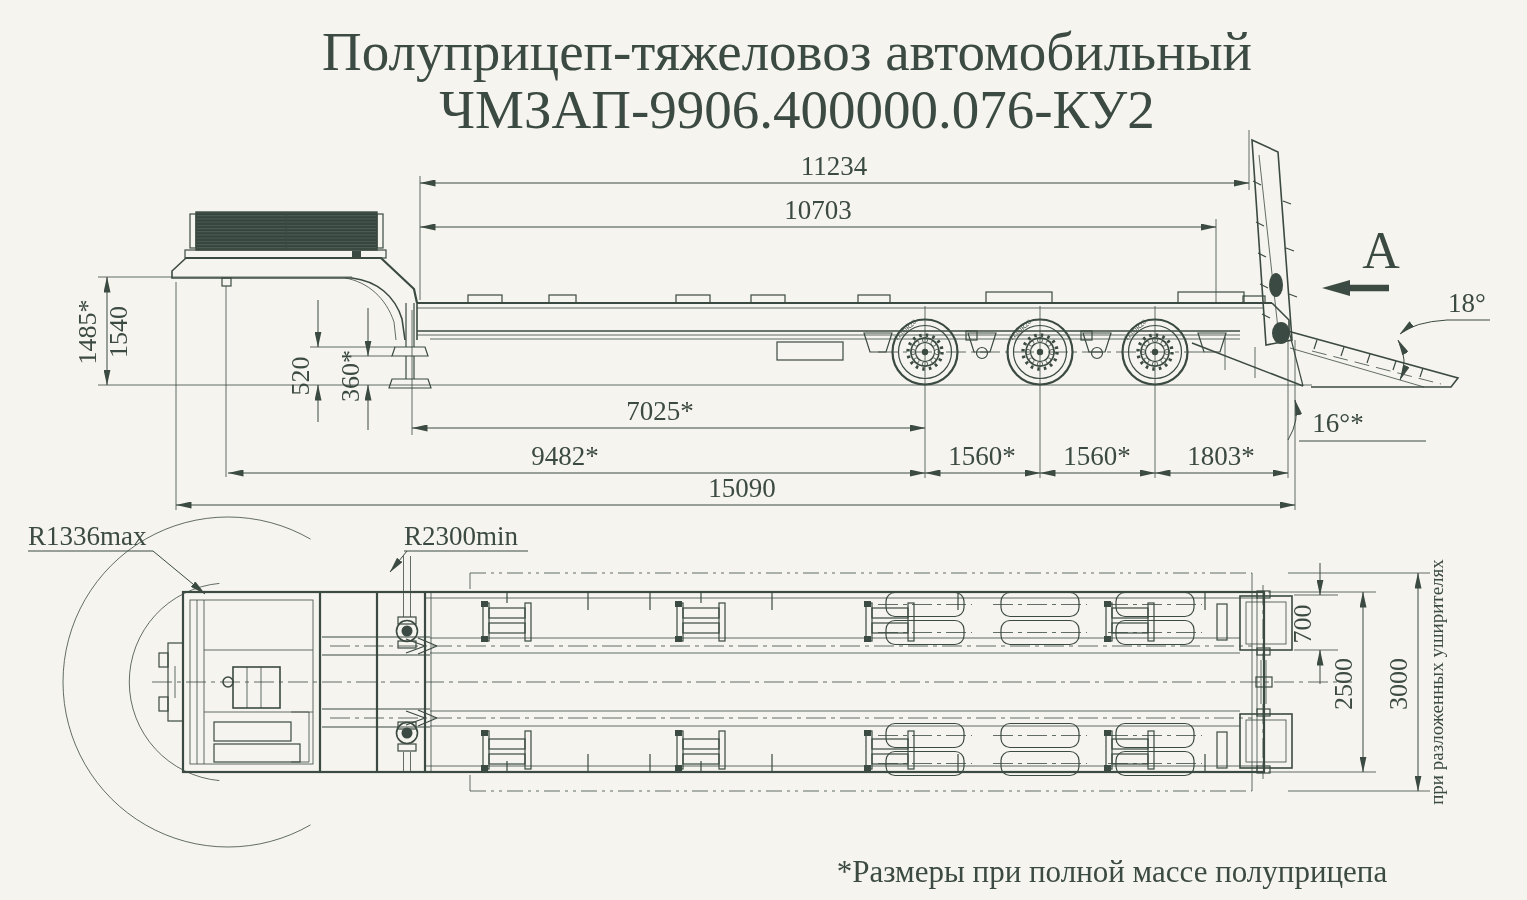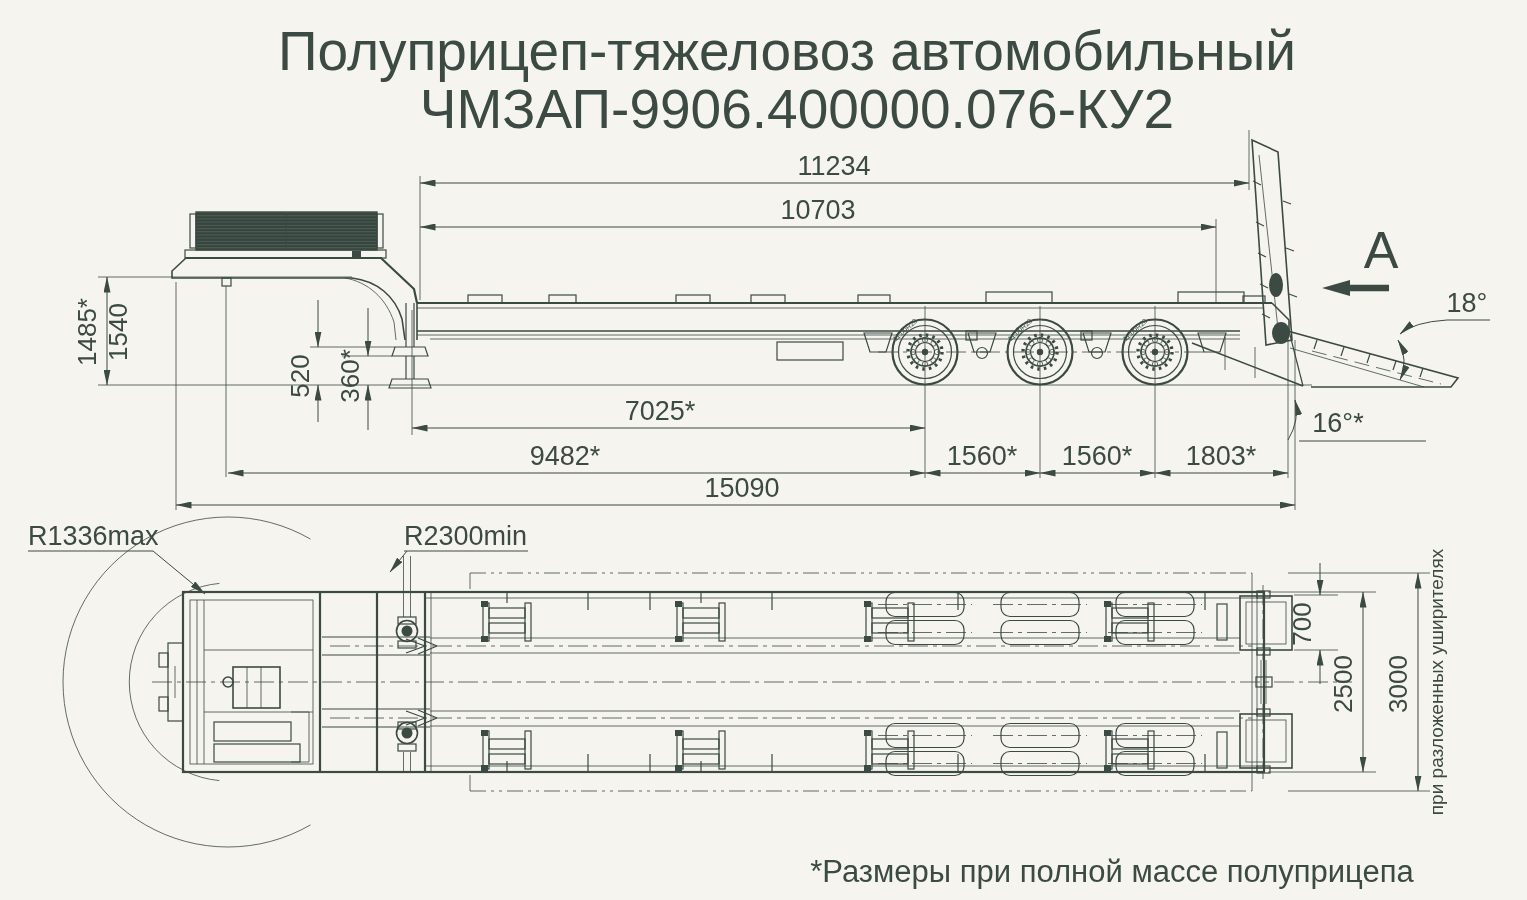--- a/index.html
+++ b/index.html
@@ -1,18 +1,18 @@
 <!DOCTYPE html>
 <html style="--ink: #3b4a42; --paper: #f6f4ee;"><head>
 <meta charset="utf-8">
 <style>
   :root { --ink:#3b4a42; --paper:#f6f4ee; }
   html,body { margin:0; padding:0; background:#e8e6df; }
   .page { width:1527px; height:900px; background:var(--paper); position:relative; overflow:hidden;
-          font-family:Liberation Sans, sans-serif; }
+          font-family:Liberation Serif, serif; }
   svg { display:block; }
   .s  { stroke:var(--ink); fill:none; stroke-width:1.2; }
   .s2 { stroke:var(--ink); fill:none; stroke-width:2.2; }
   .s15{ stroke:var(--ink); fill:none; stroke-width:1.6; }
   .th { stroke:var(--ink); fill:none; stroke-width:0.8; }
   .dim{ stroke:var(--ink); fill:none; stroke-width:1.0; }
   .dd { stroke-dasharray:20 5 4 5; }
   .ddd{ stroke-dasharray:16 5 3 5 3 5; }
   .dsh{ stroke-dasharray:15 7; }
   .gear{ stroke:var(--ink); fill:none; stroke-width:3.4; stroke-dasharray:2.5 4.2; }

